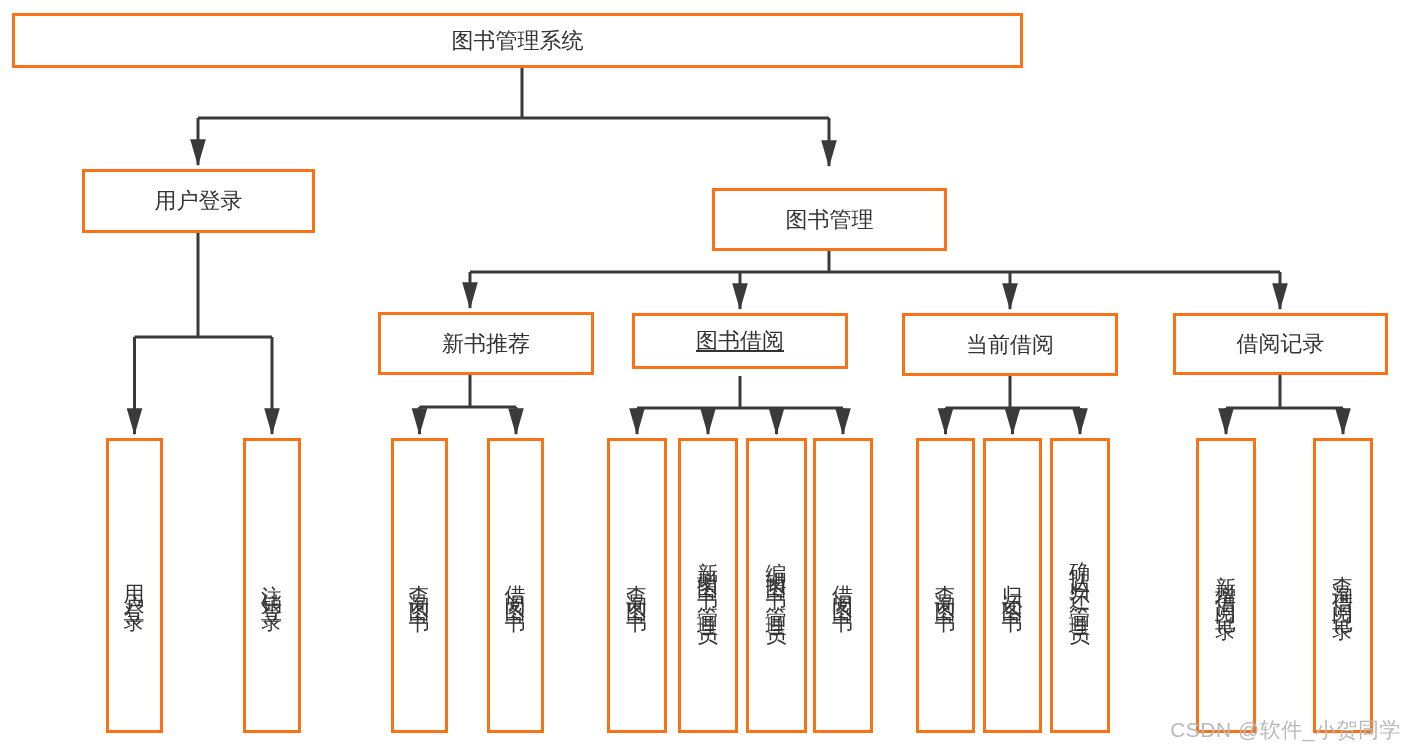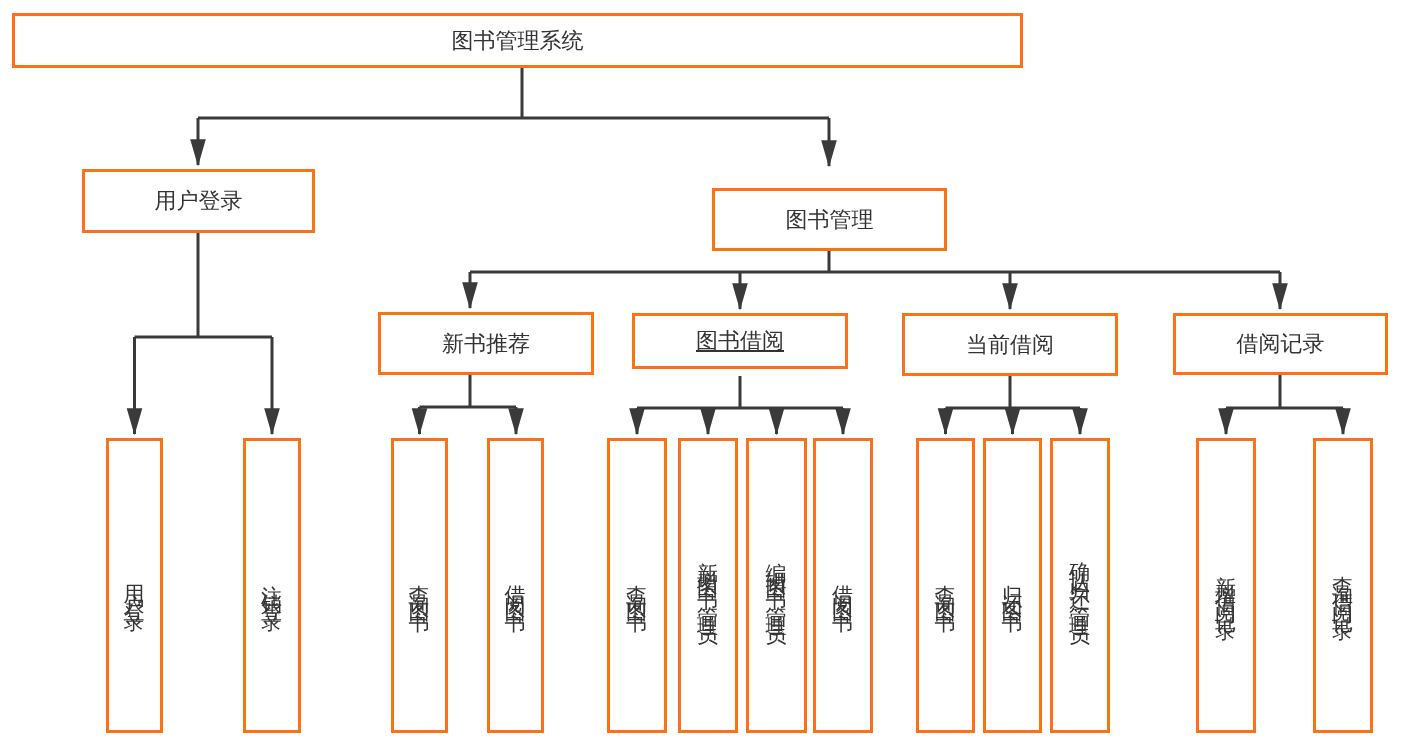--- a/index.html
+++ b/index.html
@@ -103,13 +103,14 @@
   <div class="node leaf" style="left:746px;top:438px;width:61px;height:295px;">编辑图书（管理员）</div>
   <div class="node leaf" style="left:813px;top:438px;width:60px;height:295px;">借阅图书</div>
 
   <div class="node leaf" style="left:916px;top:438px;width:59px;height:295px;">查询图书</div>
   <div class="node leaf" style="left:983px;top:438px;width:59px;height:295px;">归还图书</div>
   <div class="node leaf" style="left:1050px;top:438px;width:60px;height:295px;">确认归还（管理员）</div>
 
   <div class="node leaf" style="left:1196px;top:438px;width:60px;height:295px;">新增借阅记录</div>
   <div class="node leaf" style="left:1313px;top:438px;width:60px;height:295px;">查询借阅记录</div>
 
+  <div id="watermark">CSDN @软件_小贺同学</div>
 </div>
 
 </body></html>

